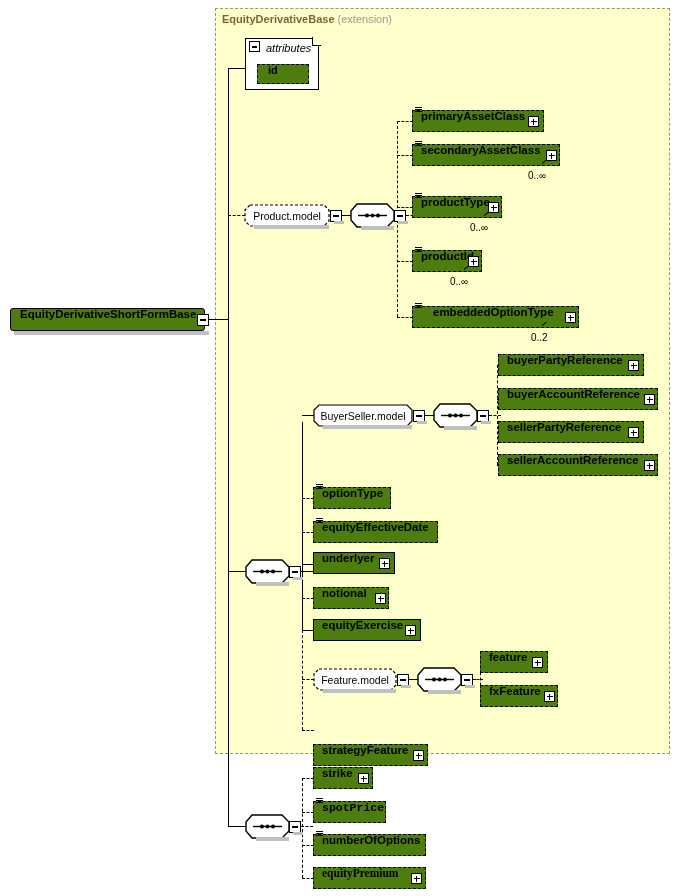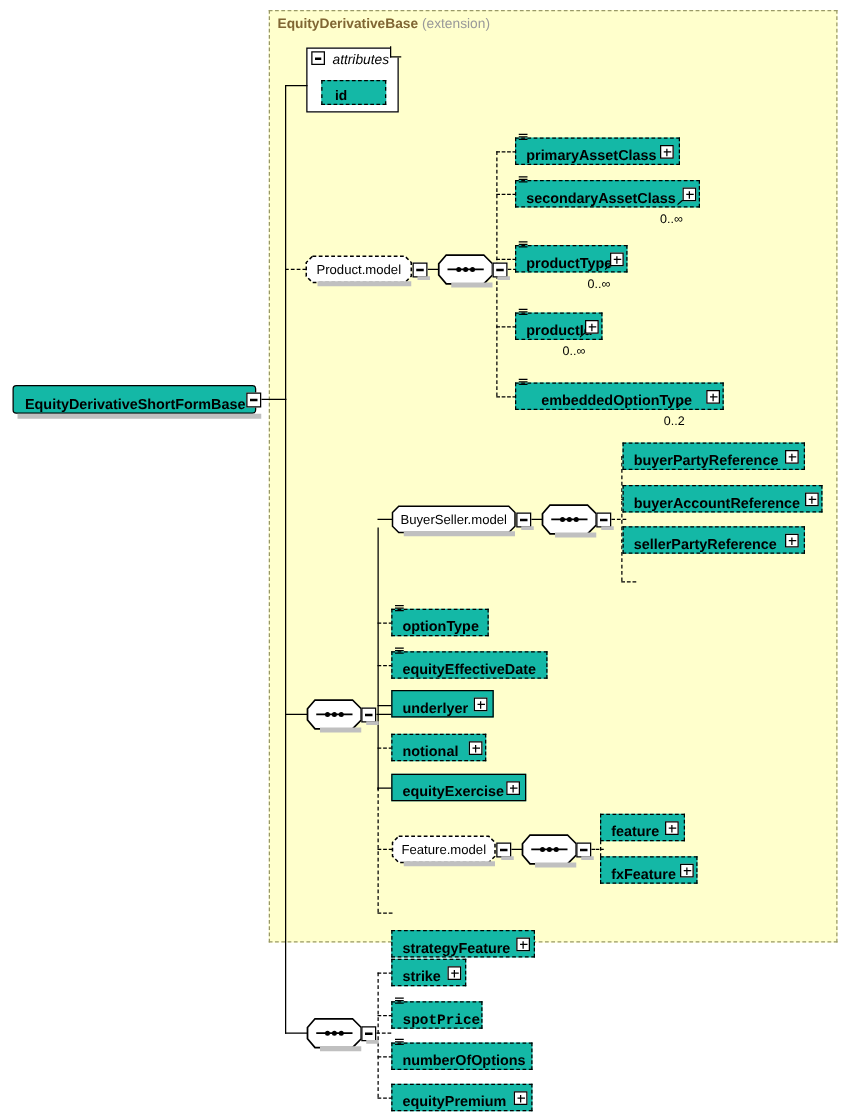--- a/index.html
+++ b/index.html
@@ -34,24 +34,24 @@
   }
   .ext-title .suffix {
     font-weight: normal;
     color: #999999;
   }
 
   
   .node {
     position: absolute;
     box-sizing: border-box;
-    background: #14b8a6;
+    background: #4d7c0f;
     height: 22px;
     display: flex;
-    align-items: flex-end;
+    align-items: flex-start;
     padding: 0 4px 0 8px;
     white-space: nowrap;
     font-size: 11.5px;
     color: #000000;
   }
   .node .lbl {
     line-height: 1;
     display: inline-block;
   }
   .node.solid   { border: 1.5px solid #000000; }
@@ -397,20 +397,24 @@
     <span class="plusbox" style="right:2px; top:5px;"></span>
   </div>
 
   <div class="ln dash-h" style="left:497px; top:432px; width:12px;"></div>
   <div class="node dashed bold" style="left:498px; top:421px; width:146px;">
     <span class="lbl">sellerPartyReference</span>
     <span class="plusbox" style="right:4px; top:5px;"></span>
   </div>
 
   <div class="ln dash-h" style="left:497px; top:465px; width:12px;"></div>
+  <div class="node dashed bold" style="left:498px; top:454px; width:160px;">
+    <span class="lbl">sellerAccountReference</span>
+    <span class="plusbox" style="right:2px; top:5px;"></span>
+  </div>
 
   <div class="ln dash-h" style="left:302px; top:498px; width:12px;"></div>
   <div class="node dashed bold" style="left:313px; top:487px; width:78px;">
     <span class="typeglyph">
         <i></i>
         <i></i>
         <i></i>
       </span>
     <span class="lbl">optionType</span>
   </div>
@@ -518,18 +522,18 @@
   <div class="node dashed bold" style="left:313px; top:834px; width:113px;">
     <span class="typeglyph">
         <i></i>
         <i></i>
         <i></i>
       </span>
     <span class="lbl">numberOfOptions</span>
   </div>
 
   <div class="ln dash-h" style="left:302px; top:878px; width:12px;"></div>
-  <div class="node dashed bold" style="left:313px; top:867px; width:113px;">
+  <div class="node dashed bold" style="left:313px; top:867px; width:113px;font-family:Liberation Serif, serif;">
     <span class="lbl">equityPremium</span>
     <span class="plusbox" style="right:3px; top:5px;"></span>
   </div>
 
 </div>
 
 </body></html>

